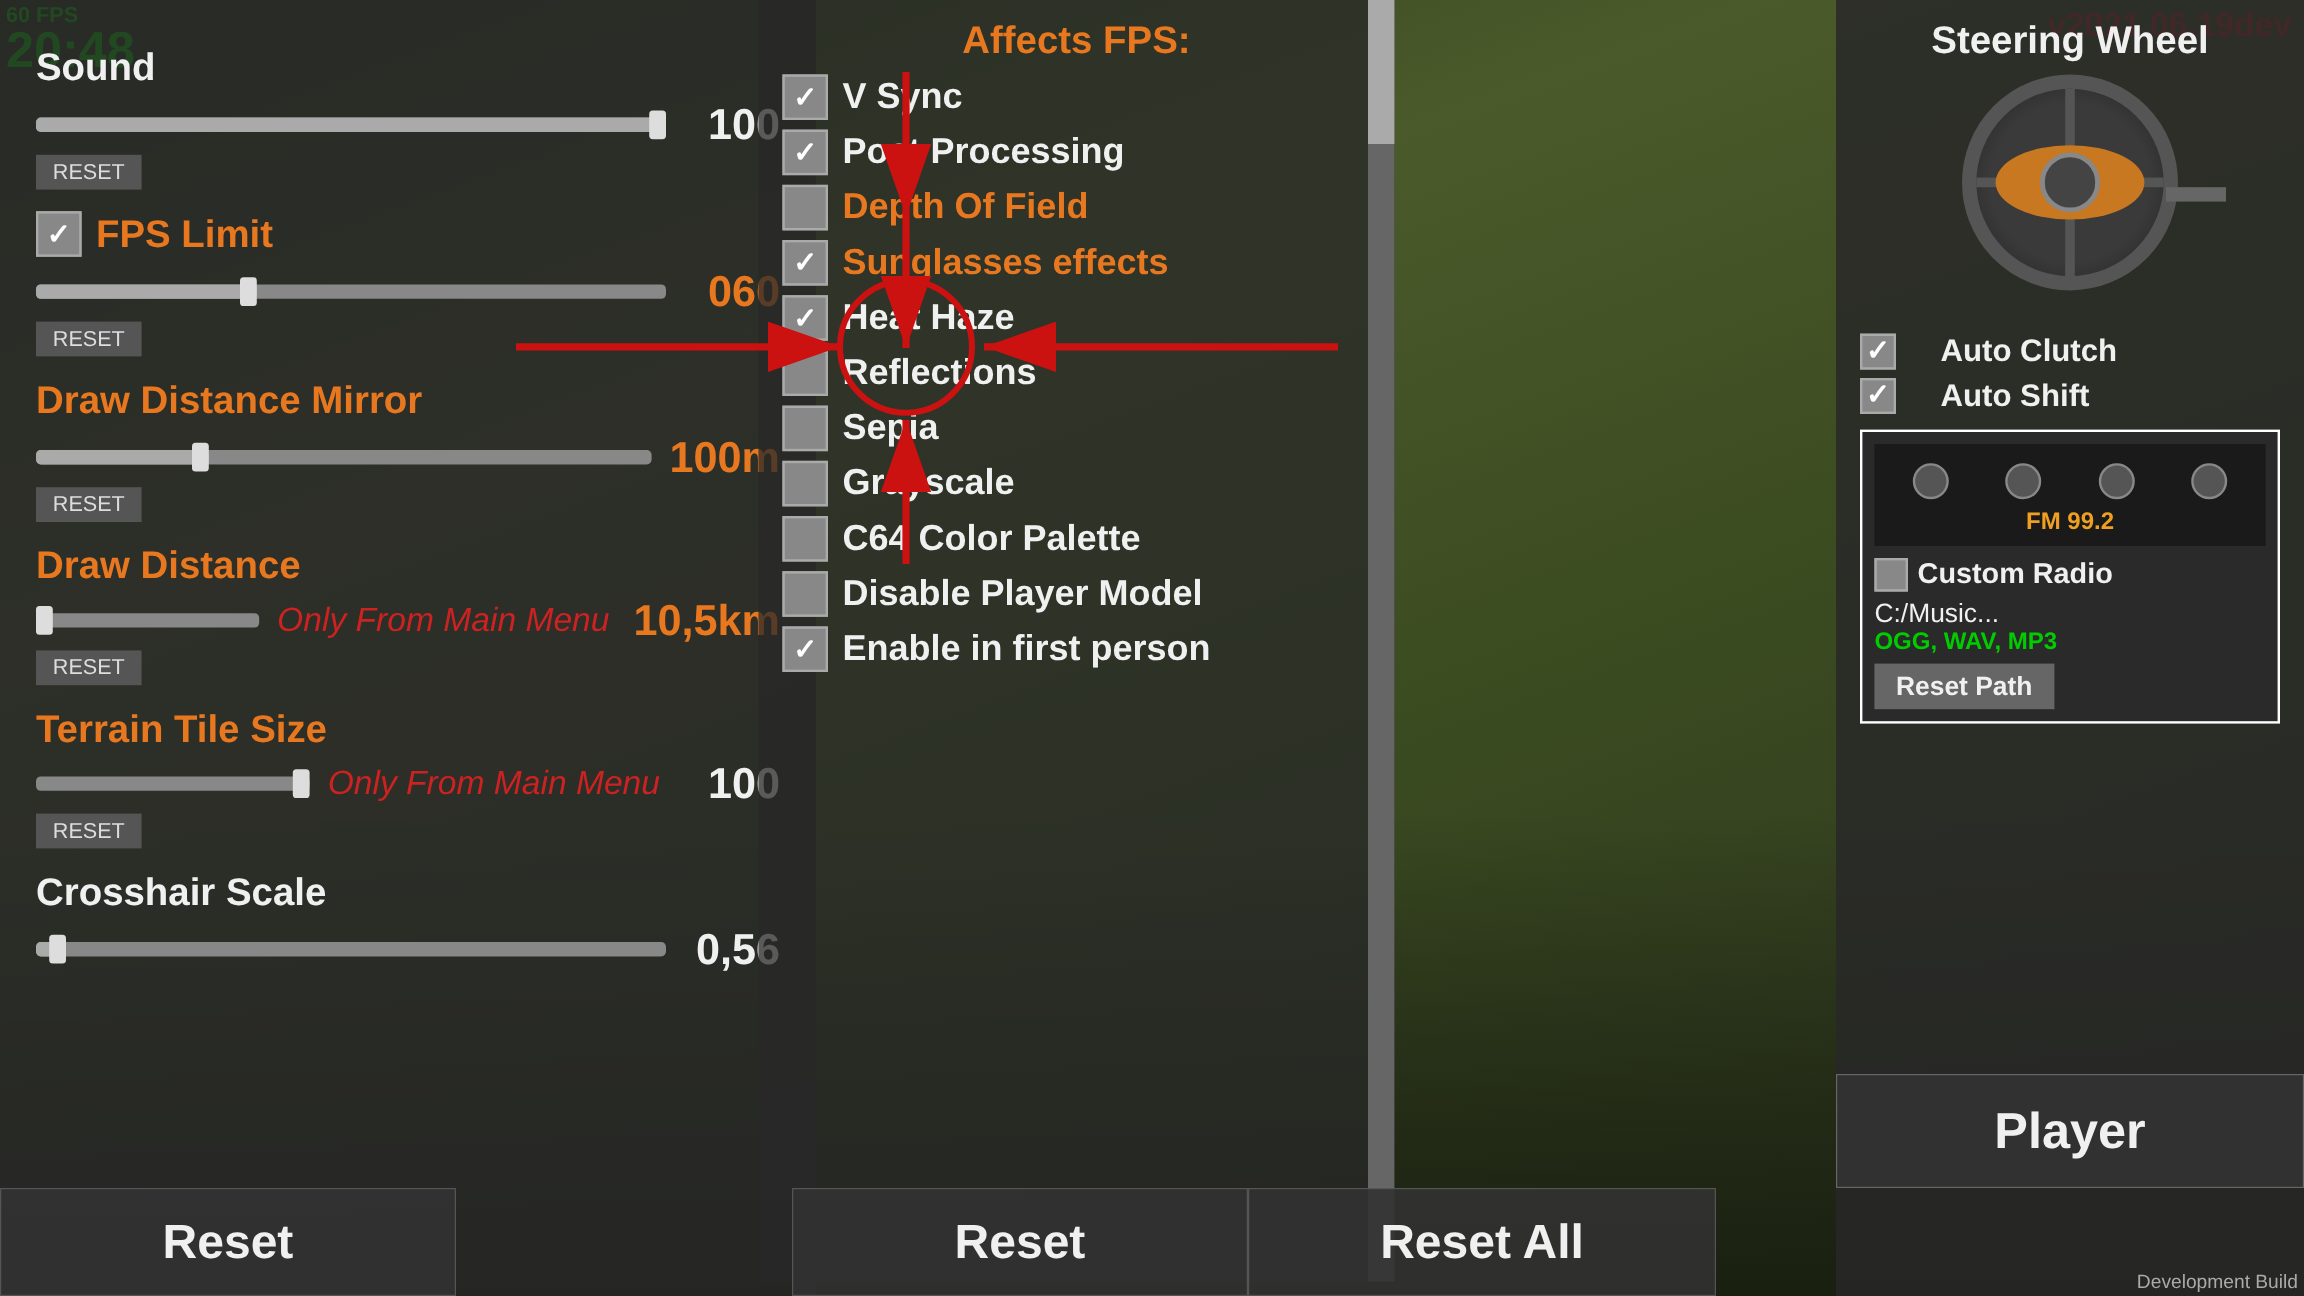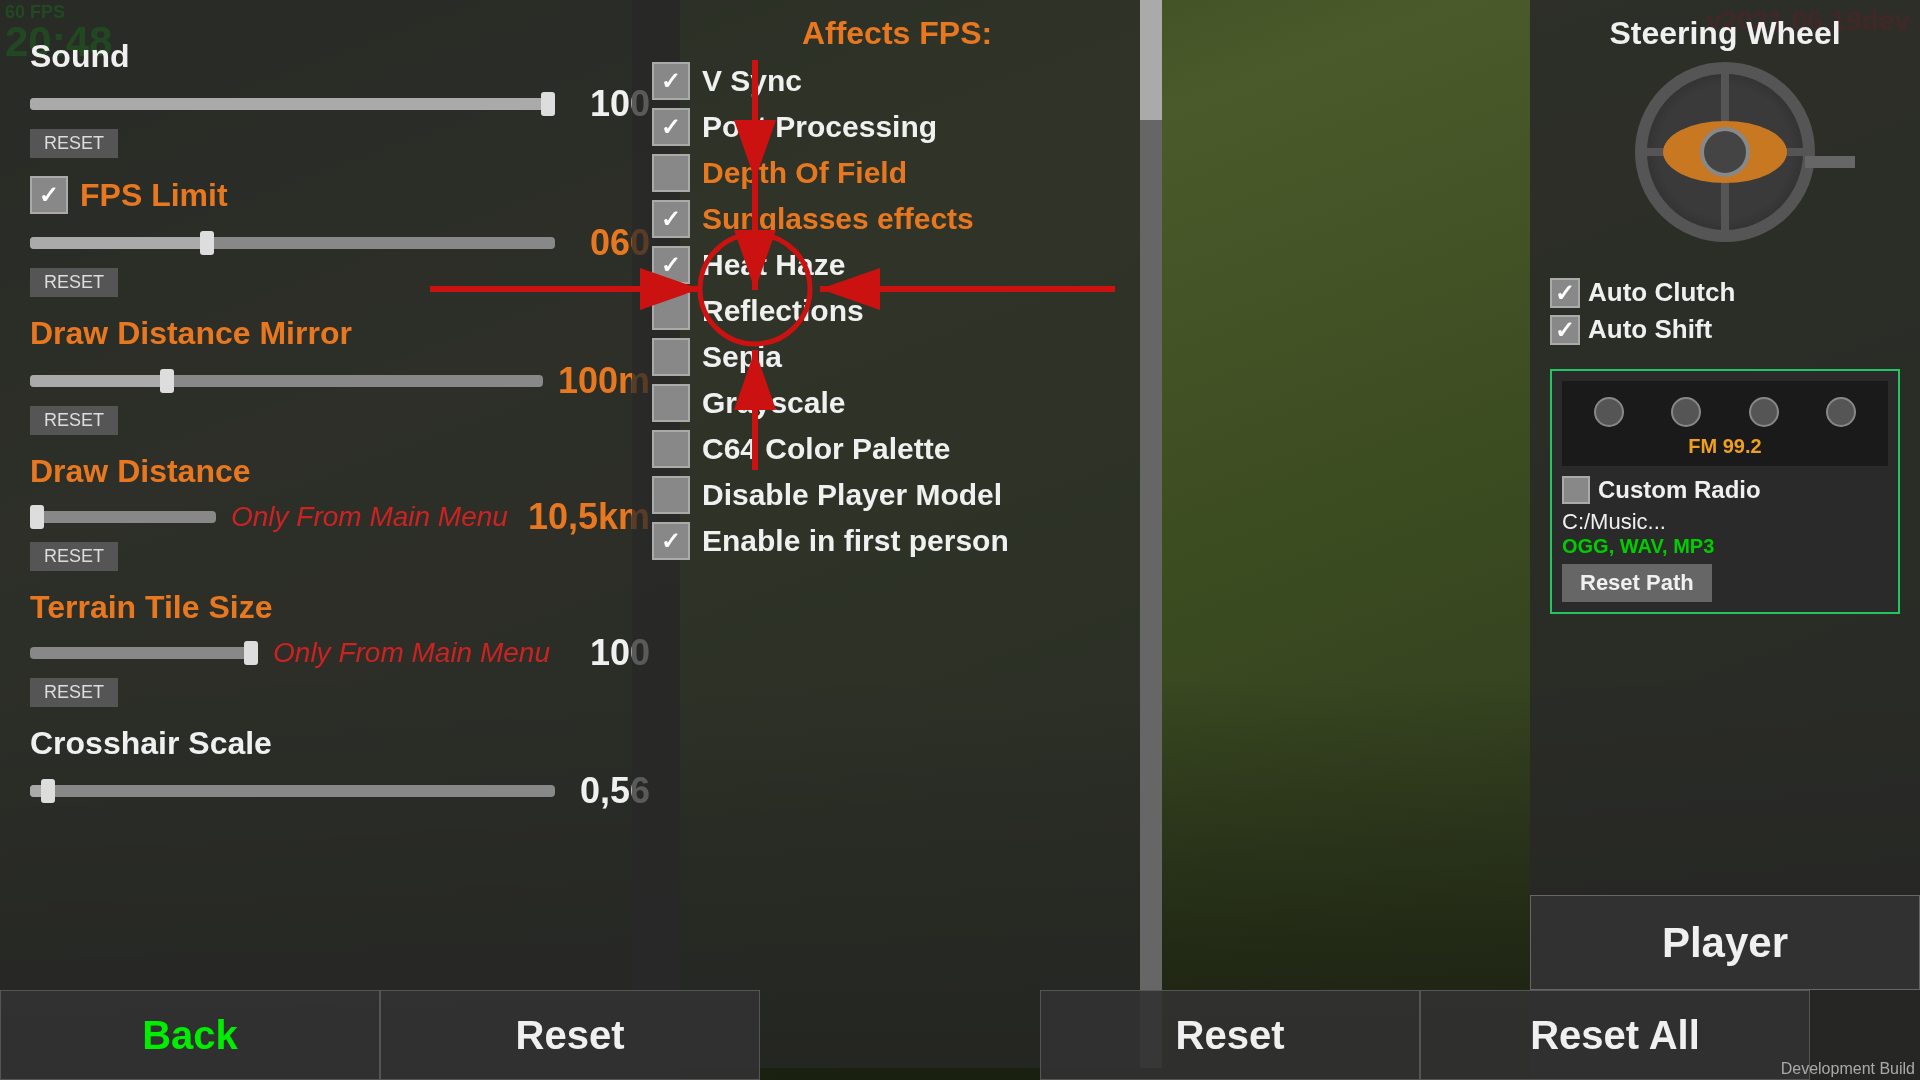--- a/index.html
+++ b/index.html
@@ -243,31 +243,32 @@
       transform: translateY(-50%);
     }
 
     .auto-options {
       margin-top: 15px;
     }
     .auto-opt-row {
       display: flex;
       align-items: center;
       margin: 6px 0;
+      gap: 29px;
     }
     .auto-opt-label {
       color: #f0f0f0;
       font-size: 26px;
       font-weight: bold;
     }
 
     
     .radio-section {
-      margin-top: 24px;
-      border: 2px solid #22c55e;
+      margin-top: 13px;
+      border: 2px solid #ffffff;
       padding: 10px;
       background: #2a2a2a;
     }
     .radio-display {
       background: #1a1a1a;
       padding: 8px;
       text-align: center;
     }
     .radio-knobs {
       display: flex;
@@ -593,19 +594,18 @@
   <line x1="430" y1="289" x2="700" y2="289" stroke="#cc1111" stroke-width="6" marker-end="url(#arrowhead)"></line>
 
   <circle cx="755" cy="289" r="55" fill="none" stroke="#cc1111" stroke-width="5"></circle>
 
   <line x1="1115" y1="289" x2="820" y2="289" stroke="#cc1111" stroke-width="6" marker-end="url(#arrowhead)"></line>
 
   <line x1="755" y1="470" x2="755" y2="350" stroke="#cc1111" stroke-width="6" marker-end="url(#arrowhead)"></line>
 </svg>
 
 <div class="bottom-bar">
-  <button class="bottom-btn green" style="max-width:380px">Back</button>
   <button class="bottom-btn white" style="max-width:380px">Reset</button>
   <button class="bottom-btn white" style="max-width:380px;margin-left:280px">Reset</button>
   <button class="bottom-btn white" style="max-width:390px">Reset All</button>
 </div>
 
 <div class="dev-build">Development Build</div>
 
 </body></html>

